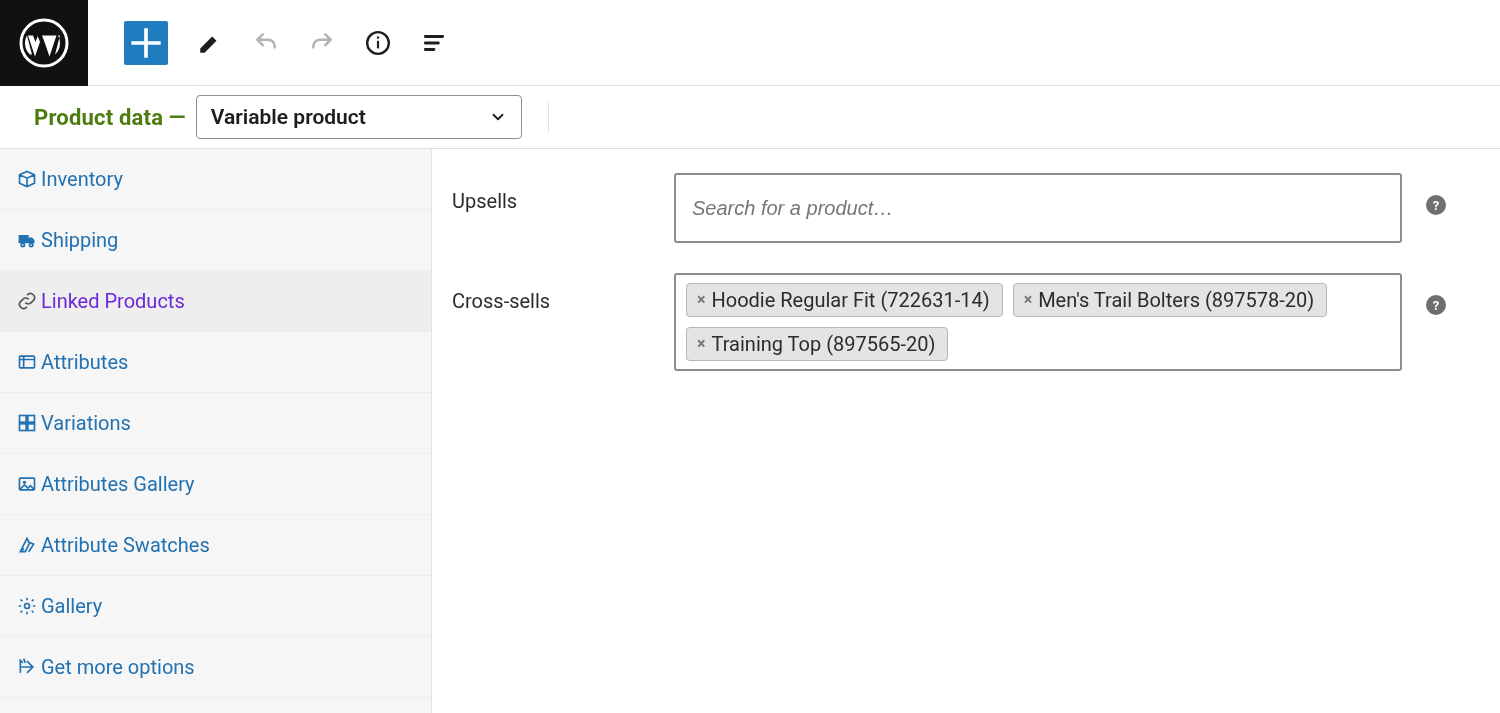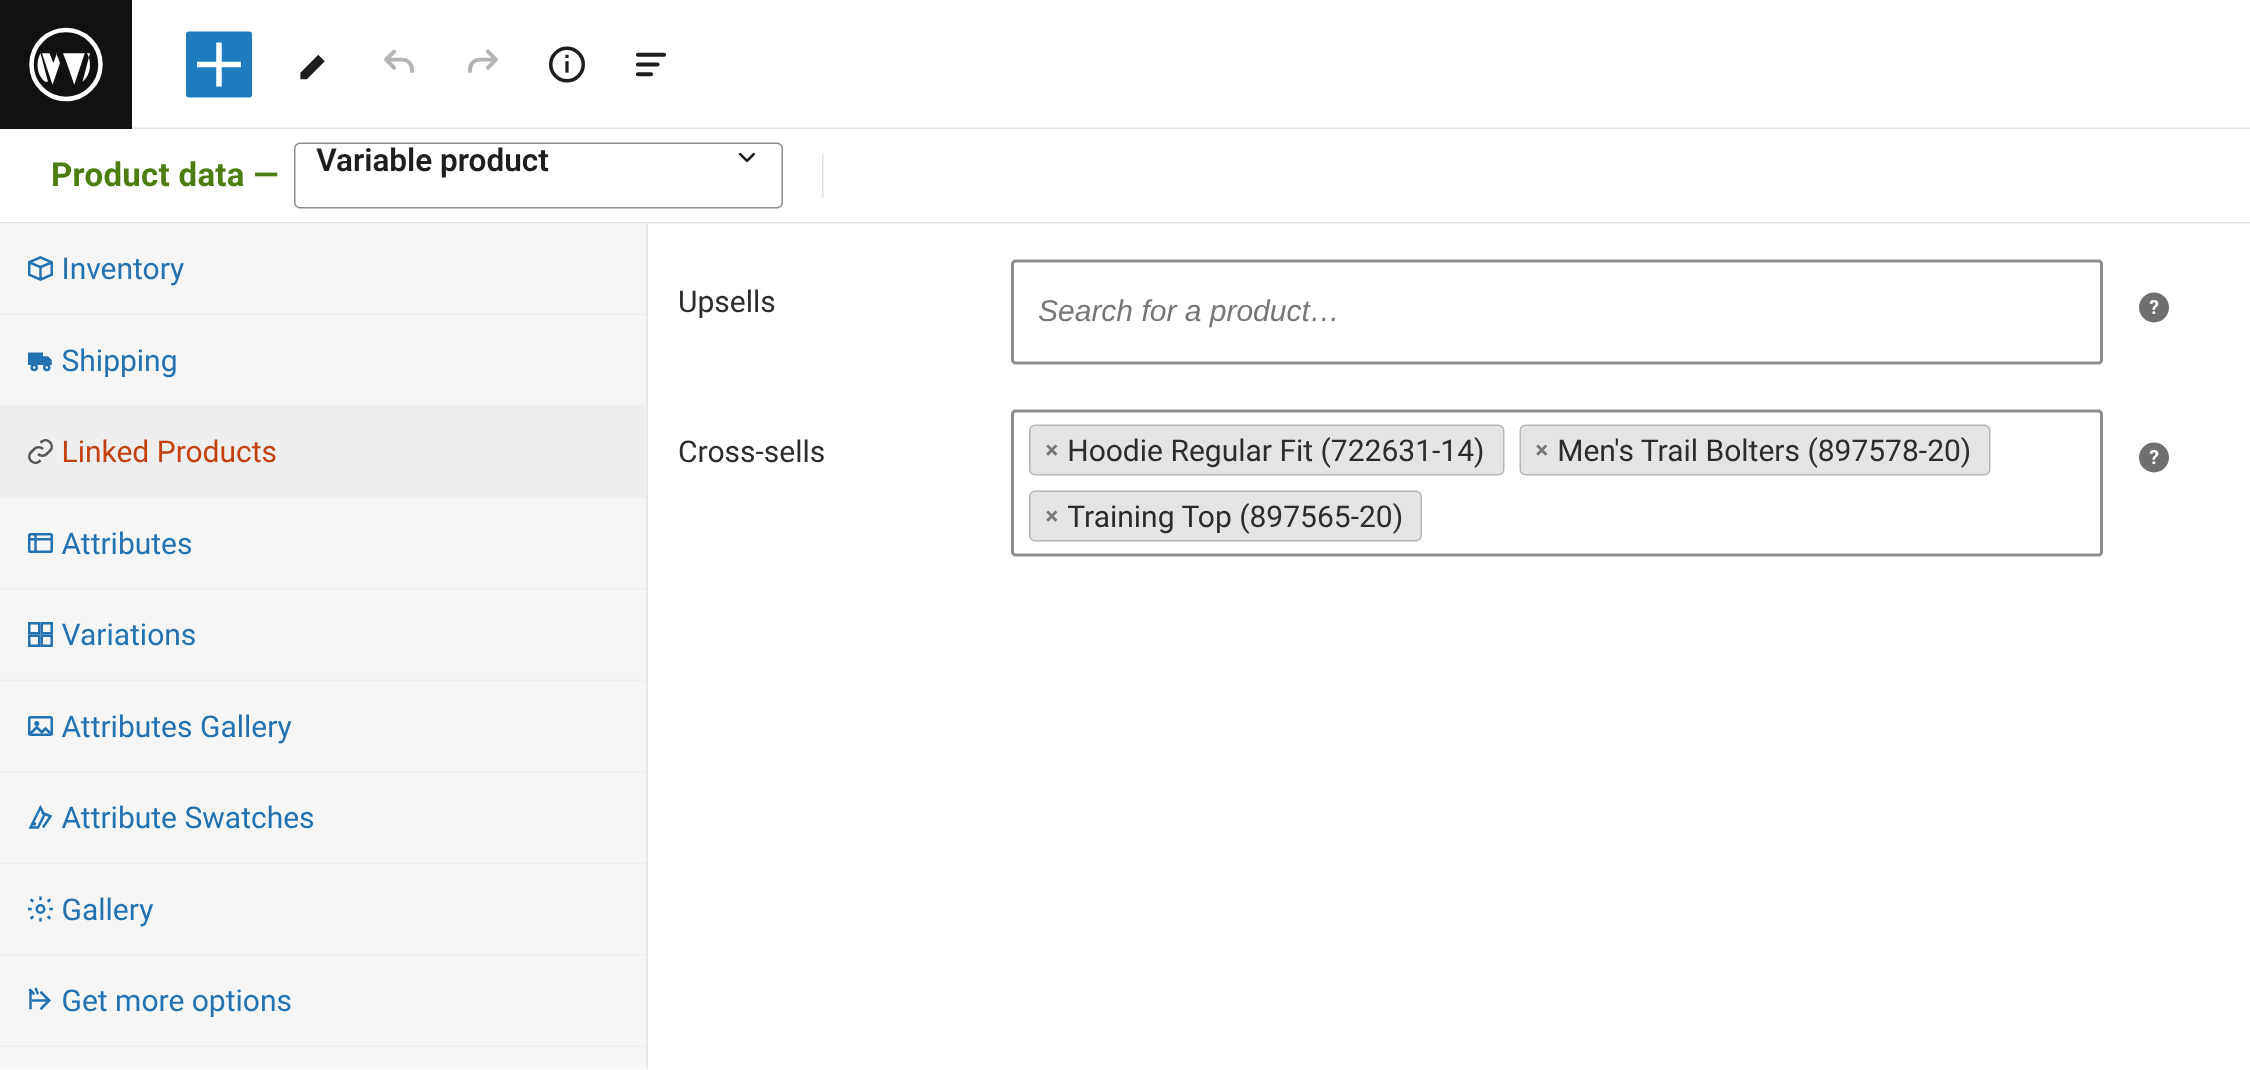--- a/index.html
+++ b/index.html
@@ -11,32 +11,32 @@
   .wp-badge svg { width:50px; height:50px; }
   .tb-group { display:flex; align-items:center; gap:28px; padding-left:36px; }
   .add-btn { width:44px; height:44px; background:#1e7cbf; display:flex; align-items:center; justify-content:center; border-radius:2px; }
   .tb-icon { width:28px; height:28px; display:flex; align-items:center; justify-content:center; color:#1e1e1e; }
   .tb-icon.dim svg { stroke:#b4b4b4; fill:none; }
   .tb-icon svg { width:26px; height:26px; }
 
   
   .product-bar { display:flex; align-items:center; height:62px; padding:0 34px; gap:10px; }
   .product-bar .lbl { font-size:22px; font-weight:700; color:#4d7c0f; letter-spacing:0.2px; }
-  .ptype-select { position:relative; display:flex; justify-content:space-between;
+  .ptype-select { position:relative; display:flex; align-items:center; justify-content:space-between;
                   width:326px; height:44px; border:1px solid #8c8c8c; border-radius:4px; padding:0 14px;
                   font-size:21px; font-weight:600; color:#1e1e1e; background:#fff; }
   .ptype-select .chev { width:18px; height:18px; }
   .vr { width:1px; height:30px; background:#e0e0e0; margin-left:16px; }
 
   
   .split { display:flex; height:calc(713px - 86px - 62px); border-top:1px solid #e0e0e0; }
   .sidebar { width:432px; background:#f6f6f6; border-right:1px solid #e4e4e4; }
   .sb-item { display:flex; align-items:center; gap:3px; height:61px; padding:0 16px;
              border-bottom:1px solid #eee; font-size:20px; color:#2271b1; cursor:pointer; }
-  .sb-item.active { background:#eeeeee; color:#c2410c; }
+  .sb-item.active { background:#eeeeee; color:#6d28d9; }
   .sb-item.active .sb-ico svg * { stroke:#555; fill:#555; }
   .sb-ico { width:22px; height:22px; display:flex; align-items:center; justify-content:center; }
   .sb-ico svg { width:20px; height:20px; }
   .sb-item:not(.active) .sb-ico svg * { fill:#2271b1; stroke:#2271b1; }
 
   .panel { flex:1; padding:24px 20px 0 20px; }
   .row { display:flex; align-items:flex-start; }
   .row + .row { margin-top:30px; }
   .row-label { width:222px; font-size:20px; color:#2c2c2c; padding-top:16px; }
   .field-wrap { flex:1; max-width:728px; }

